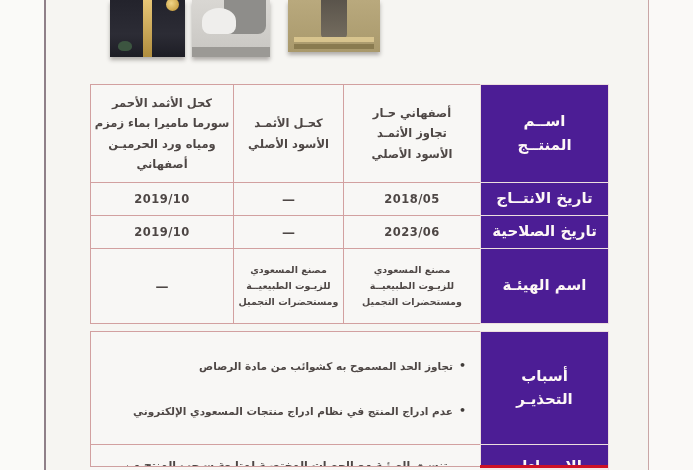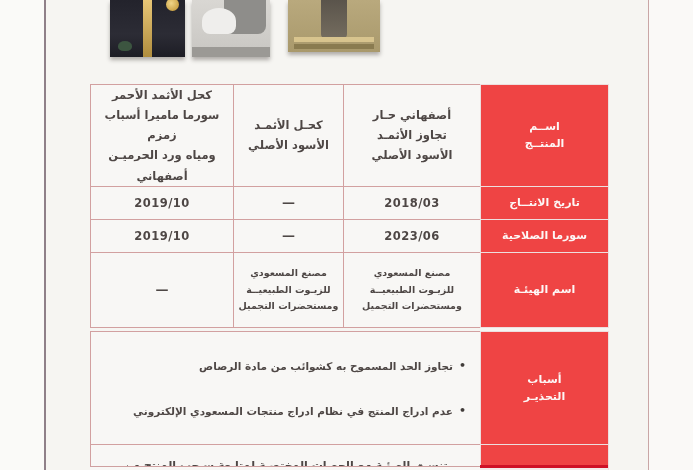--- a/index.html
+++ b/index.html
@@ -32,21 +32,21 @@
   .photo.gold .bottle { position:absolute; left:33px; top:0; width:26px; height:38px; background:linear-gradient(180deg,#5a544b,#746c5e); border-radius:0 0 4px 4px; }
   .photo.gold .band1, .photo.gold .band2 { position:absolute; left:6px; width:80px; height:5px; background:#d8c48e; }
   .photo.gold .band1 { bottom:10px; } .photo.gold .band2 { bottom:3px; background:#8a7b50; }
 
   
   table { border-collapse:collapse; table-layout:fixed; position:absolute; background:#f8f7f5; }
   #table1 { left:90px; top:84px; width:518px; }
   #table2 { left:90px; top:331px; width:518px; }
   td { border:1px solid #d2a0a0; vertical-align:middle; text-align:center;
        color:#4e4745; font-weight:bold; white-space:pre-line; overflow:hidden; }
-  td.hdr { background:#ef4444; color:#fdf7f6; border-color:#eddede; font-size:11px; line-height:1.55; }
+  td.hdr { background:#4c1d95; color:#fdf7f6; border-color:#eddede; font-size:15px; line-height:1.55; }
   #table1 { border:1px solid #a89496; }
   #table2 { border:1px solid #a89496; }
   td.product { font-size:11.5px; line-height:1.75; }
   td.date { font-size:11.5px; letter-spacing:.5px;border-radius:16px; }
   td.dash { font-size:13px; }
   td.factory { font-size:9.5px; line-height:1.7; }
   td.warnings { text-align:right; padding-right:14px; font-size:10.5px; line-height:2.1; }
   .bullet-line { display:flex; align-items:center; gap:6px; }
   .bullet-dot { font-size:11px; color:#413c3a; }
   td.actions { font-size:11px; line-height:2.05; padding:0 10px; }
@@ -91,32 +91,32 @@
   <tbody>
       <tr style="height:98px">
     <td class="hdr">اســم
 المنتــج</td>
     <td class="product">أصفهاني حـار
 تجاوز الأثمـد
 الأسود الأصلي</td>
     <td class="product">كحـل الأثمـد
 الأسود الأصلي</td>
     <td class="product">كحل الأثمد الأحمر
-سورما ماميرا أسباب زمزم
+سورما ماميرا بماء زمزم
 ومياه ورد الحرميـن
 أصفهاني</td>
   </tr>
   <tr style="height:33px">
     <td class="hdr">تاريخ الانتــاج</td>
-    <td class="date">2018/03</td>
+    <td class="date">2018/05</td>
     <td class="dash">—</td>
     <td class="date">2019/10</td>
   </tr>
   <tr style="height:33px">
-    <td class="hdr">سورما الصلاحية</td>
+    <td class="hdr">تاريخ الصلاحية</td>
     <td class="date">2023/06</td>
     <td class="dash">—</td>
     <td class="date">2019/10</td>
   </tr>
   <tr style="height:75px">
     <td class="hdr">اسم الهيئـة</td>
     <td class="factory">مصنع المسعودي
 للزيـوت الطبيعيــة
 ومستحضرات التجميل</td>
     <td class="factory">مصنع المسعودي

